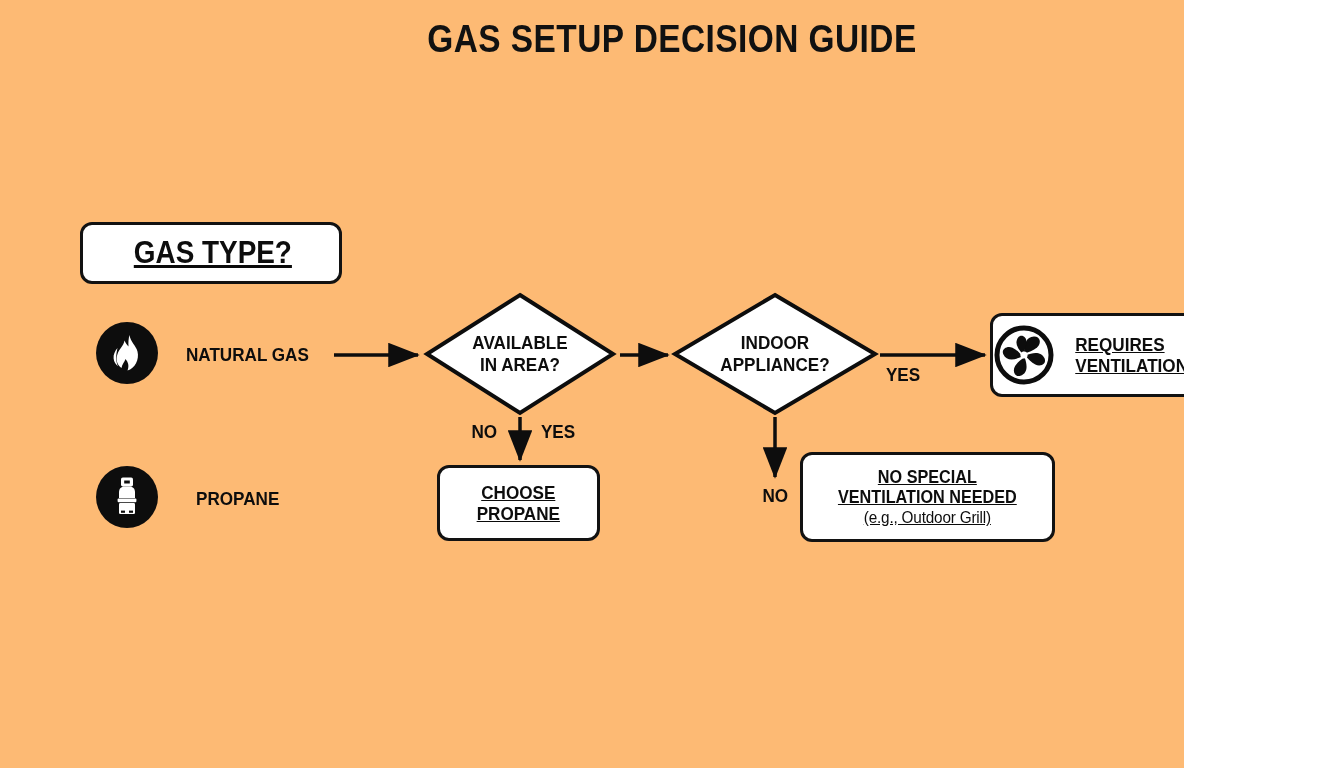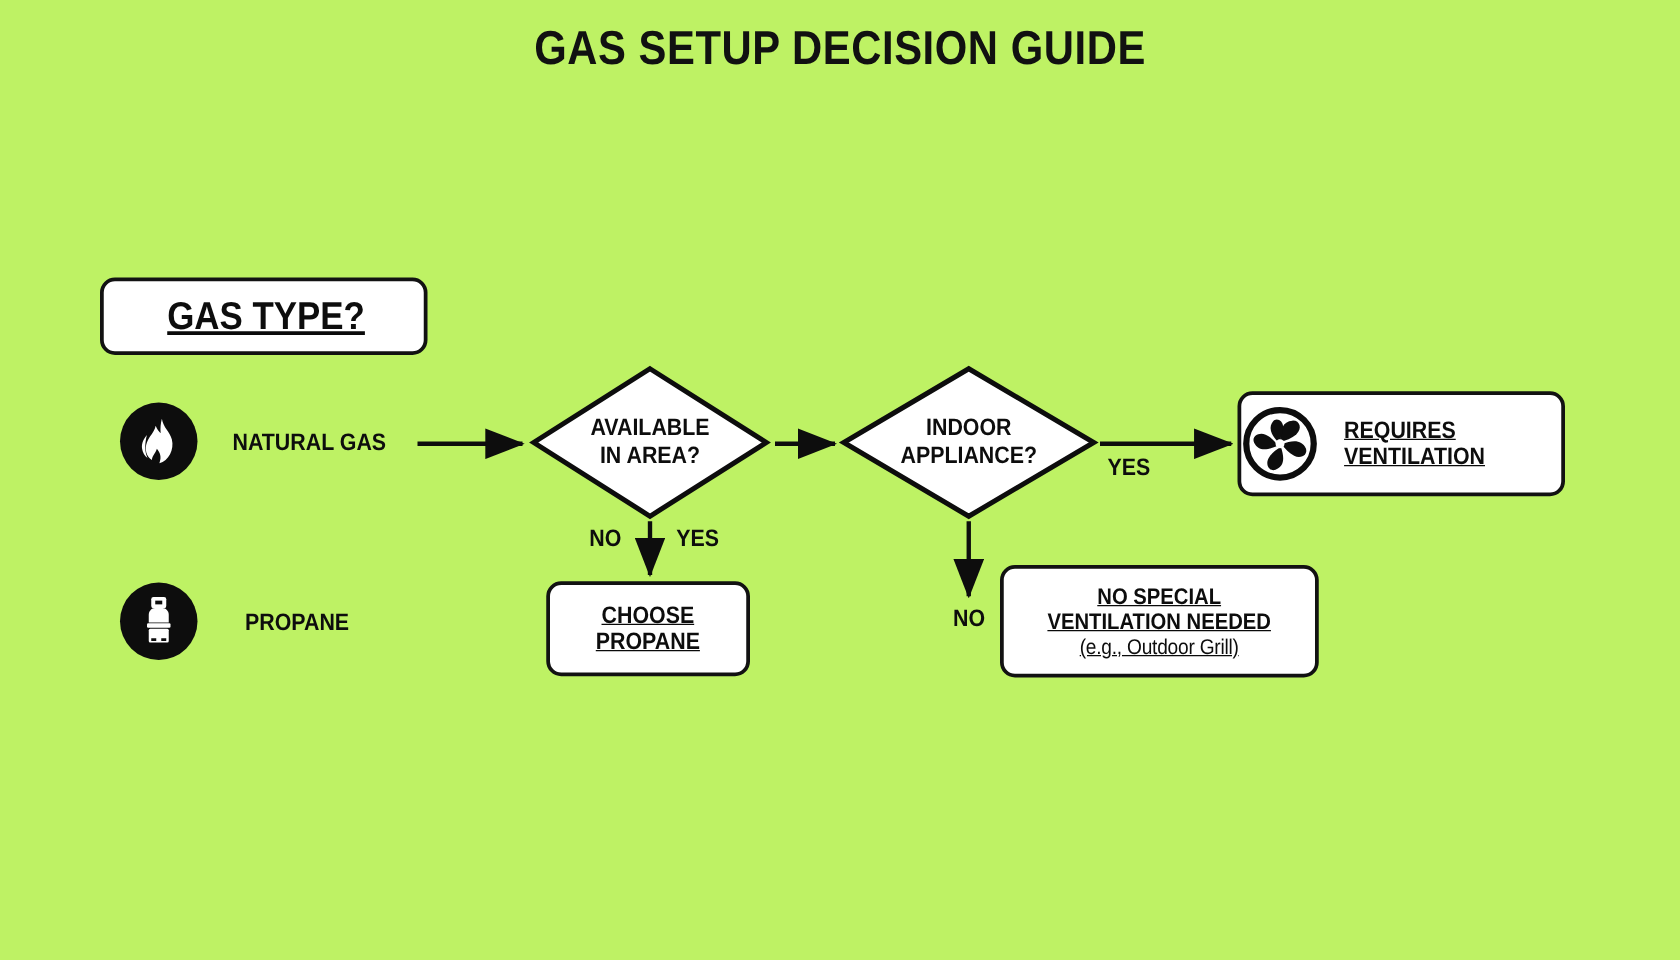--- a/index.html
+++ b/index.html
@@ -2,23 +2,23 @@
 <html><head>
 <meta charset="utf-8">
 <style>
   html, body {
     margin: 0;
     padding: 0;
     background: #ffffff;
   }
   #canvas {
     position: relative;
-    width: 1344px;
+    width: 1184px;
     height: 768px;
-    background: #bef264;
+    background: #fdba74;
     overflow: hidden;
     font-family: "Liberation Sans", sans-serif;
     color: #0a0a0a;
   }
 
   
   #title {
     position: absolute;
     left: 0;
     top: 18px;

